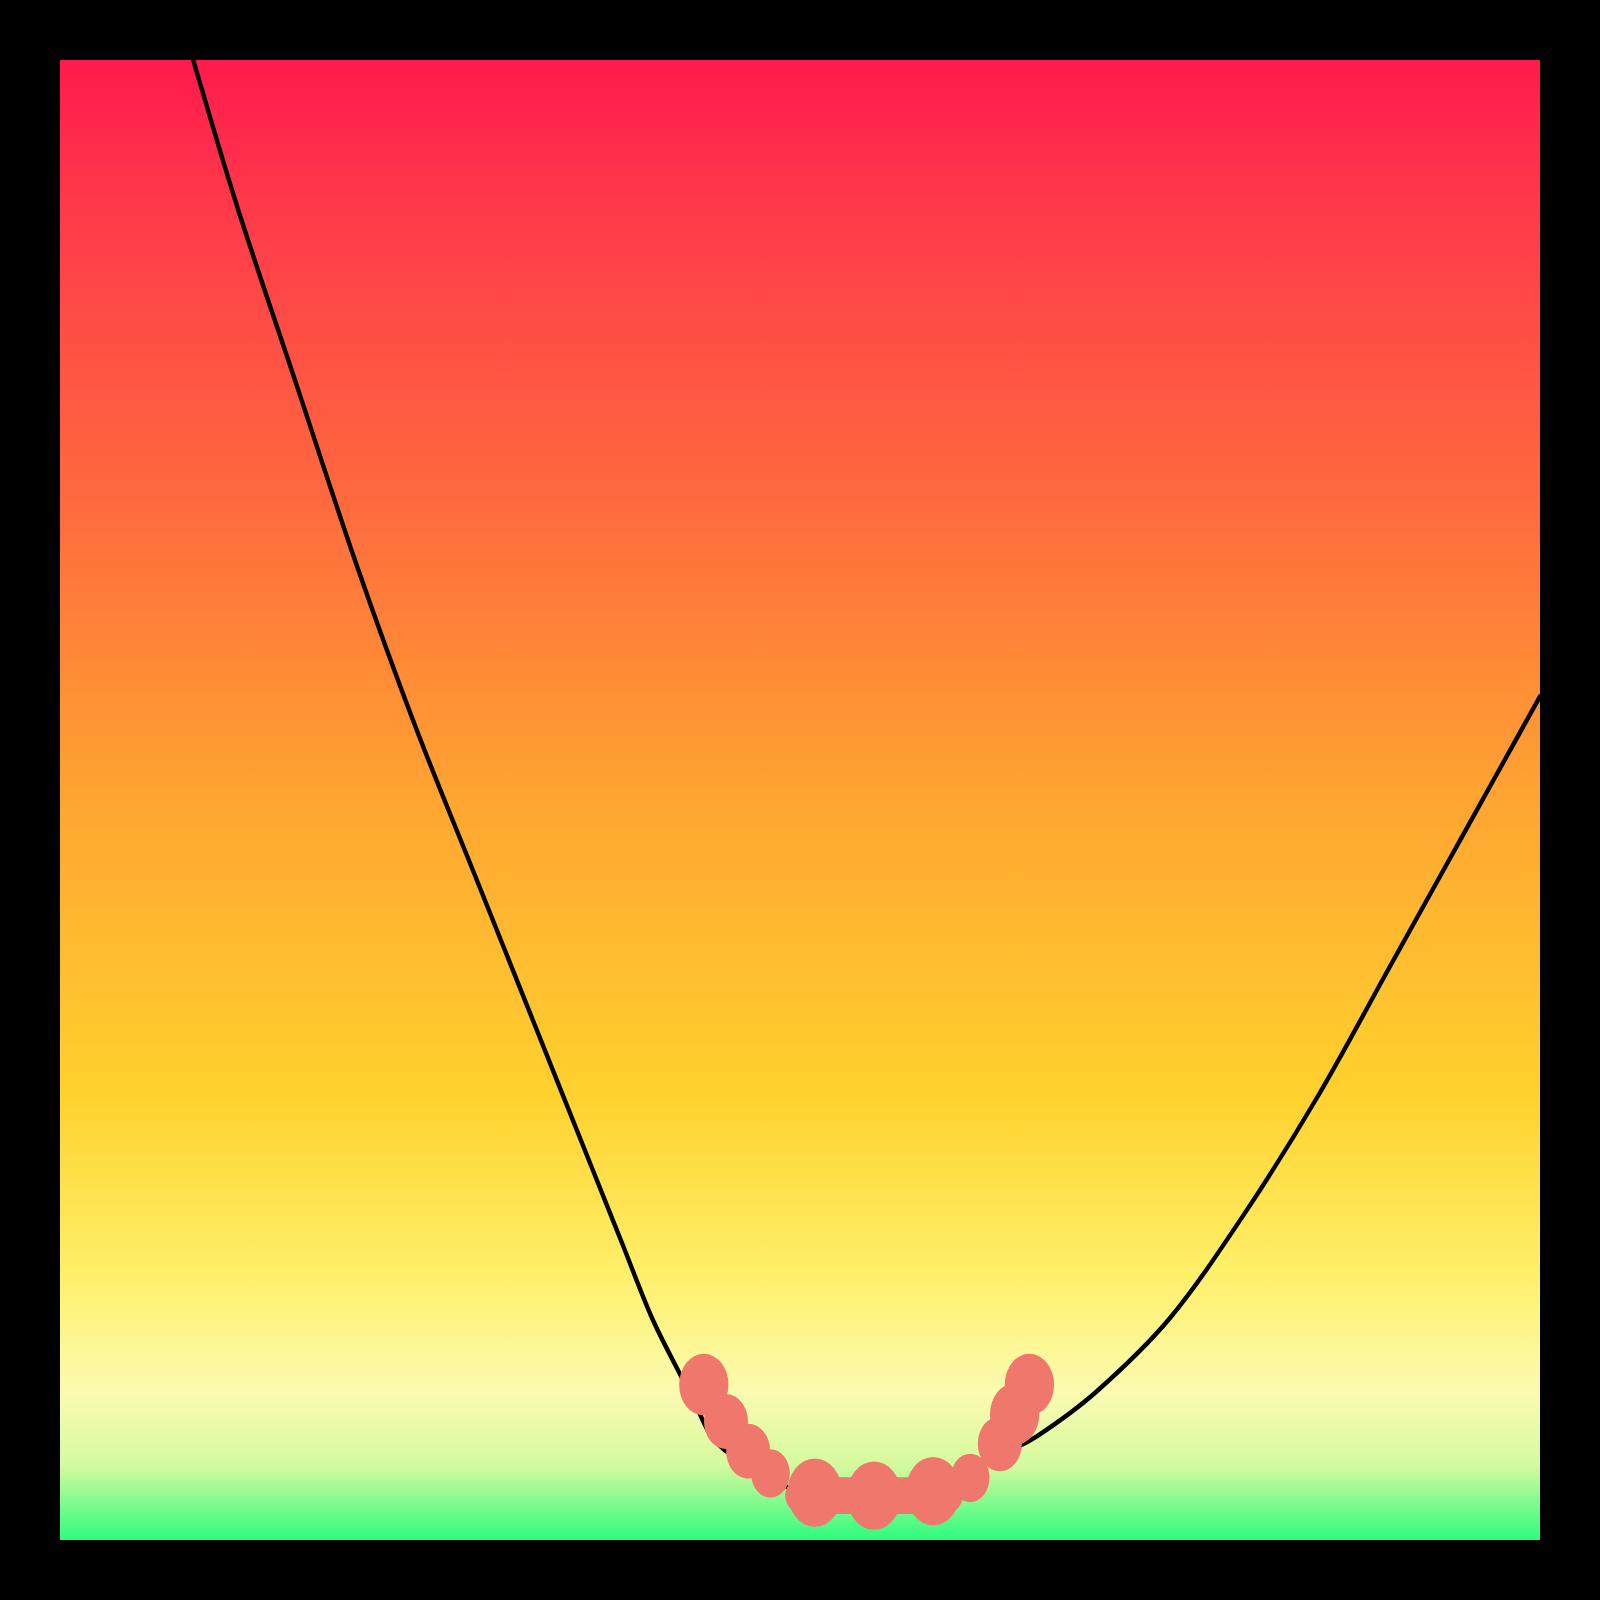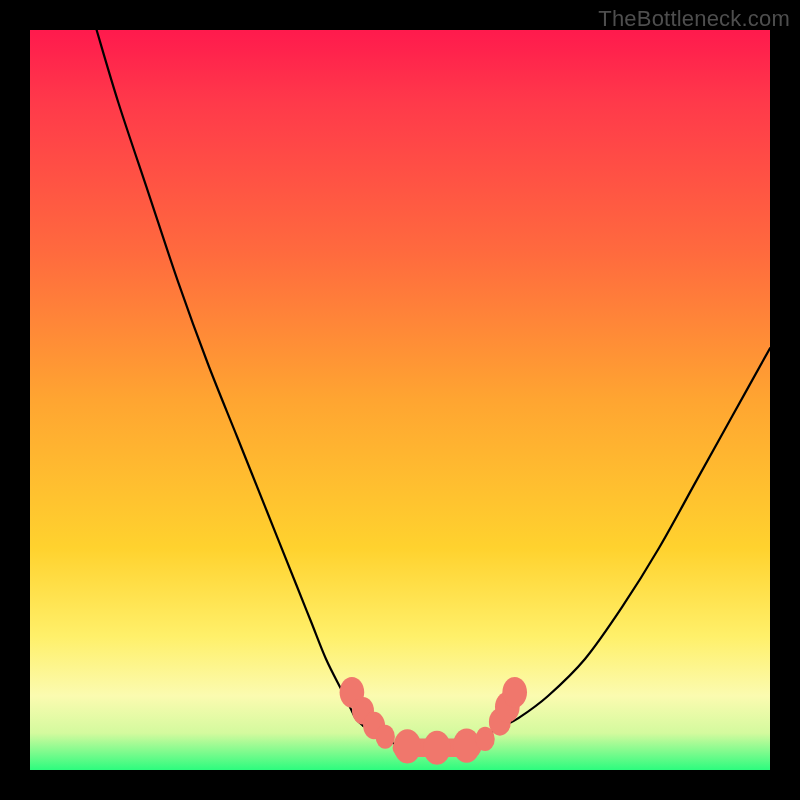--- a/index.html
+++ b/index.html
@@ -79,14 +79,13 @@
           <ellipse cx="377.40000000000003" cy="716.32" rx="13.656" ry="17.07" fill="#f0776c"></ellipse>
           <ellipse cx="407.00000000000006" cy="717.8" rx="13.656" ry="17.07" fill="#f0776c"></ellipse>
           <ellipse cx="436.59999999999997" cy="715.58" rx="13.656" ry="17.07" fill="#f0776c"></ellipse>
           <ellipse cx="455.09999999999997" cy="708.92" rx="9.66" ry="12.075" fill="#f0776c"></ellipse>
           <ellipse cx="469.90000000000003" cy="691.9" rx="10.992" ry="13.740000000000002" fill="#f0776c"></ellipse>
           <ellipse cx="477.3" cy="677.1" rx="12.324" ry="15.405" fill="#f0776c"></ellipse>
           <ellipse cx="484.70000000000005" cy="662.3" rx="12.324" ry="15.405" fill="#f0776c"></ellipse>
         </g>
     </svg>
   </div>
-  <div class="watermark">TheBottleneck.com</div>
 </div>
 
 </body></html>

